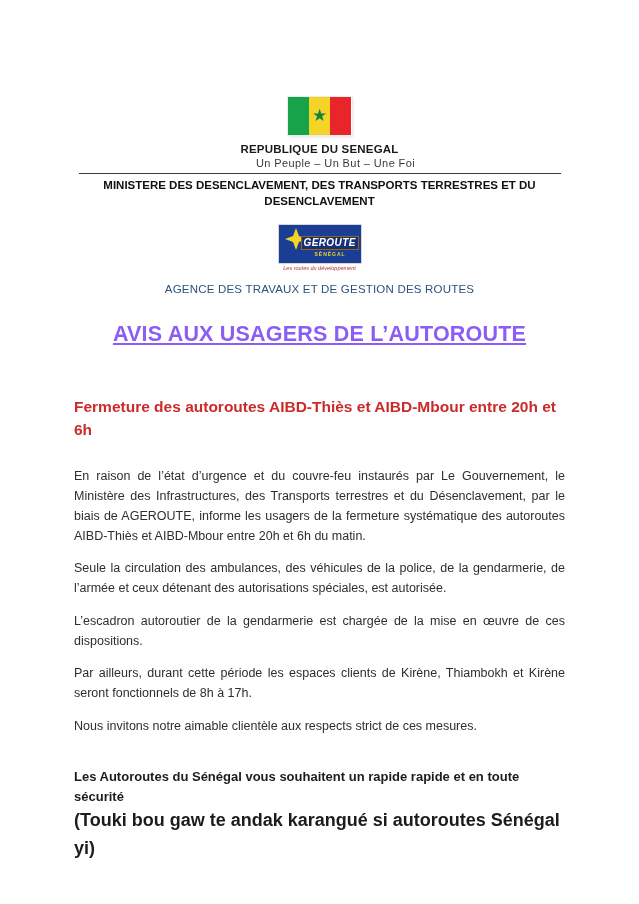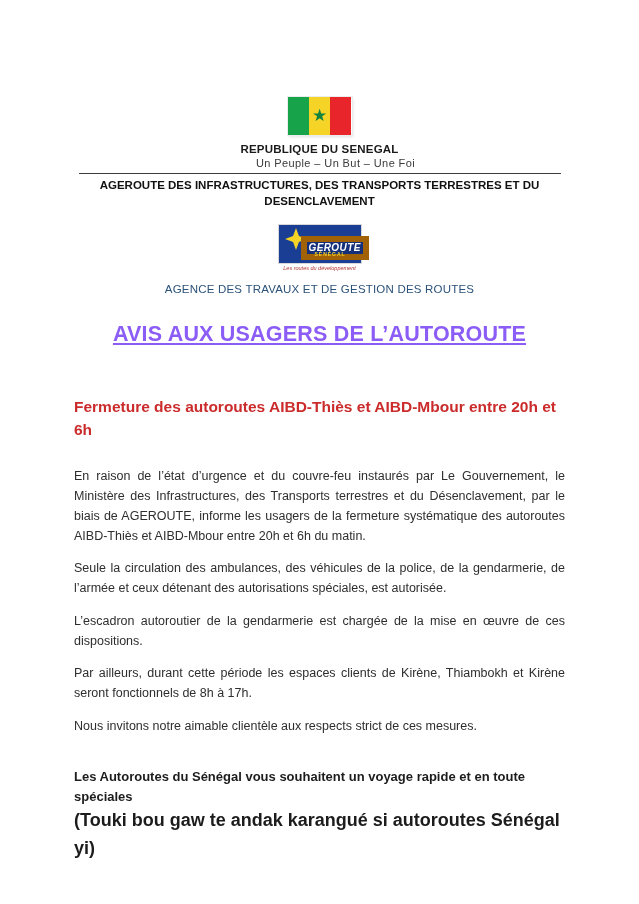--- a/index.html
+++ b/index.html
@@ -46,21 +46,21 @@
   .logo-box{
     width:82px;height:38px;background:#1a3e94;
     position:relative;margin:0 auto;
     box-shadow:0 0 0 1px #d8d8d8;
   }
   .logo-star{ position:absolute;left:6px;top:2px; }
   .logo-text{
     position:absolute;left:22px;top:11px;
     font-weight:bold;font-style:italic;font-size:10px;color:#ffffff;
     letter-spacing:0.4px;
-    border:6px solid #a16207;padding:0 2px;line-height:1.2;
+    border:1px solid #a16207;padding:0 2px;line-height:1.2;
     background:#14307a;
   }
   .logo-sub{
     position:absolute;left:36px;top:26px;
     font-size:5px;color:#f5d327;font-weight:bold;letter-spacing:1px;
   }
   .logo-tagline{
     margin-top:2px;text-align:center;
     font-size:5.5px;color:#b03030;font-style:italic;
   }
@@ -106,21 +106,21 @@
     <div class="flag">
       <div class="stripe" style="background:#17a34a"></div>
       <div class="stripe" style="background:#f5d327"></div>
       <div class="stripe" style="background:#e8252a"></div>
       <div class="star">★</div>
     </div>
 
     <div class="republic">REPUBLIQUE DU SENEGAL</div>
     <div class="motto">Un Peuple – Un But –  Une Foi</div>
     <div class="rule"></div>
-    <div class="ministry">AGEROUTE DES INFRASTRUCTURES, DES TRANSPORTS TERRESTRES ET DU DESENCLAVEMENT</div>
+    <div class="ministry">MINISTERE DES DESENCLAVEMENT, DES TRANSPORTS TERRESTRES ET DU DESENCLAVEMENT</div>
 
     <div class="logo-wrap">
       <div class="logo-box">
         <svg class="logo-star" width="22" height="24" viewBox="0 0 24 24">
           <path d="M12 0 L15.2 8.8 L24 12 L15.2 15.2 L12 24 L8.8 15.2 L0 12 L8.8 8.8 Z" fill="#f5d327"></path>
         </svg>
         <div class="logo-text">GEROUTE</div>
         <div class="logo-sub">SÉNÉGAL</div>
       </div>
       <div class="logo-tagline">Les routes du développement</div>
@@ -133,17 +133,17 @@
 
   <div class="content">
     <div class="red-heading">Fermeture des autoroutes AIBD-Thiès et AIBD-Mbour entre 20h et 6h</div>
 
     <p class="body-par first">En raison de l’état d’urgence et du couvre-feu instaurés par Le Gouvernement, le Ministère des Infrastructures, des Transports terrestres et du Désenclavement, par le biais de AGEROUTE, informe les usagers de la fermeture systématique des autoroutes AIBD-Thiès et AIBD-Mbour entre 20h et 6h du matin.</p>
     <p class="body-par">Seule la circulation des ambulances, des véhicules de la police, de la gendarmerie, de l’armée et ceux détenant des autorisations spéciales, est autorisée.</p>
     <p class="body-par">L’escadron autoroutier de la gendarmerie est chargée de la mise en œuvre de ces dispositions.</p>
     <p class="body-par">Par ailleurs, durant cette période les espaces clients de Kirène, Thiambokh et Kirène seront fonctionnels de 8h à 17h.</p>
     <p class="body-par">Nous invitons notre aimable clientèle aux respects strict de ces mesures.</p>
 
-    <div class="closing">Les Autoroutes du Sénégal vous souhaitent un voyage rapide et en toute spéciales</div>
+    <div class="closing">Les Autoroutes du Sénégal vous souhaitent un rapide rapide et en toute sécurité</div>
     <div class="closing-2">(Touki bou gaw te andak karangué si autoroutes Sénégal yi)</div>
   </div>
 
 </div>
 
 </body></html>

